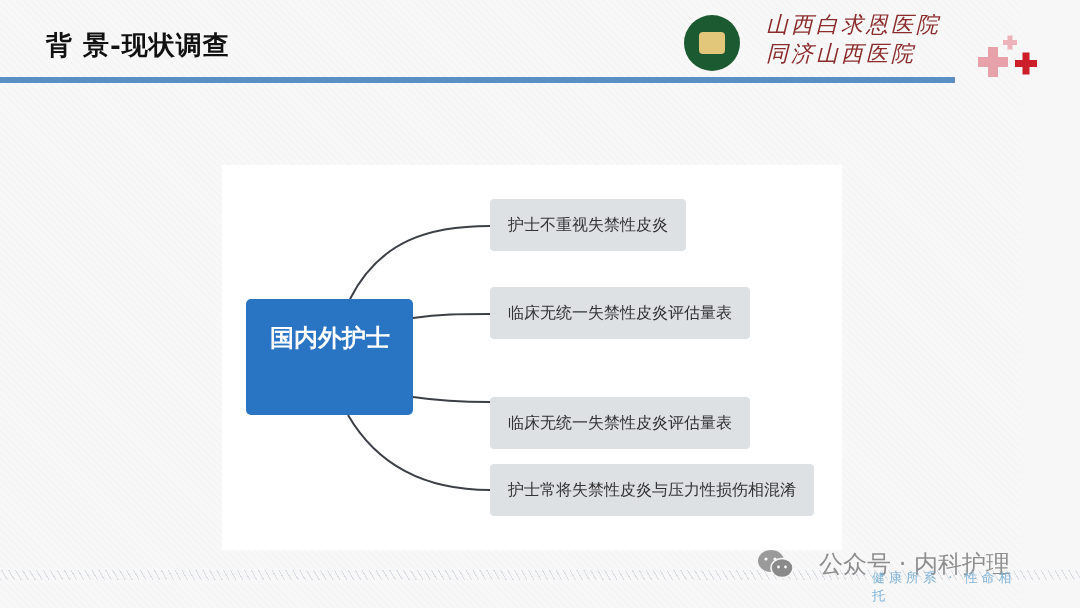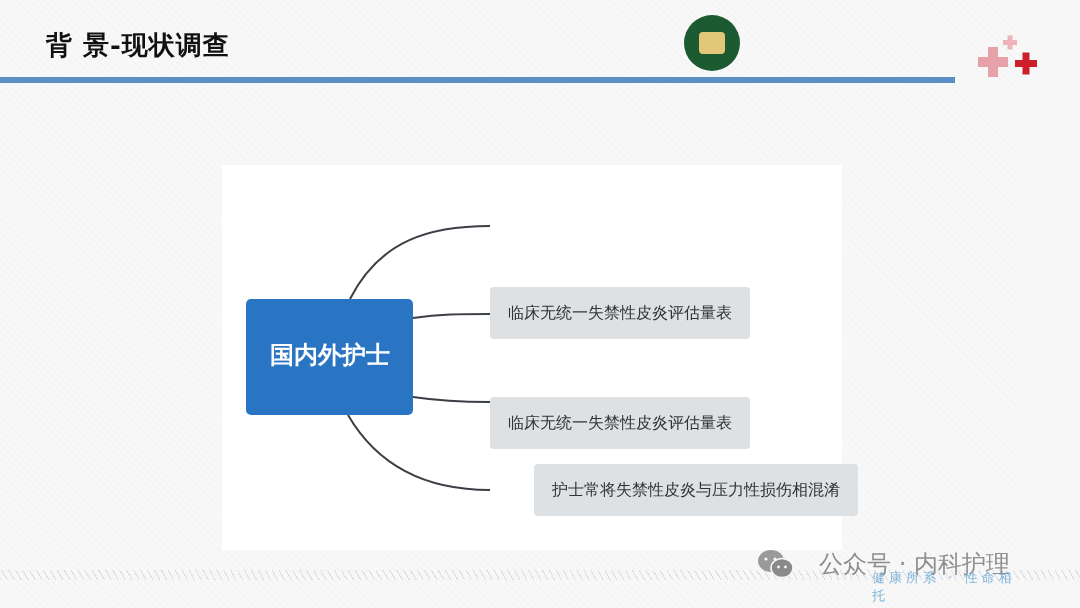--- a/index.html
+++ b/index.html
@@ -40,21 +40,21 @@
     }
     .crosses { position: absolute; left: 975px; top: 35px; width: 70px; height: 55px; }
     .panel {
       position: absolute; left: 222px; top: 165px; width: 620px; height: 385px;
       background: #ffffff;
     }
     .center-node {
       position: absolute; left: 246px; top: 299px; width: 167px; height: 116px;
       background: #2a74c4; border-radius: 5px;
       color: #fff; font-weight: bold; font-size: 24px; line-height: 38px;
-      box-sizing: border-box; padding: 37px 0 0 24px;
+      box-sizing: border-box; padding: 20px 0 0 24px;
     }
     .center-node span { display: block; }
     .leaf {
       position: absolute; left: 490px; height: 52px;
       background: #dde1e4; border-radius: 4px;
       color: #333; font-size: 16px; line-height: 52px;
       padding: 0 18px 0 18px; white-space: nowrap;
     }
     .connectors { position: absolute; left: 0; top: 0; width: 1080px; height: 608px; pointer-events: none; }
     .stripe {
@@ -77,20 +77,24 @@
 <body>
 
 <div class="slide">
 
   <div class="title">背  景-现状调查</div>
   <div class="header-bar"></div>
 
   <div class="logo">
     <div class="logo-inner"></div>
   </div>
+  <div class="hospital-name">
+    <div>山西白求恩医院</div>
+    <div>同济山西医院</div>
+  </div>
   <svg class="crosses" viewBox="0 0 70 55">
     <rect x="3" y="22" width="30" height="10" fill="#e7a1a8"></rect>
     <rect x="13" y="12" width="10" height="30" fill="#e7a1a8"></rect>
     <rect x="28" y="5" width="14" height="5" fill="#eeb3ba"></rect>
     <rect x="32.5" y="0.5" width="5" height="14" fill="#eeb3ba"></rect>
     <rect x="40" y="25" width="22" height="7" fill="#cc1f2a"></rect>
     <rect x="47.5" y="17.5" width="7" height="22" fill="#cc1f2a"></rect>
   </svg>
 
   <div class="panel"></div>
@@ -101,23 +105,24 @@
       <path d="M413 318 C 440 314, 460 314, 490 314"></path>
       <path d="M413 397 C 440 401, 460 402, 490 402"></path>
       <path d="M348 415 C 380 470, 430 490, 490 490"></path>
     </g>
   </svg>
 
   <div class="center-node">
     <span>国内外护士</span>
   </div>
 
+  <div class="leaf" style="top:199px;">护士不重视失禁性皮炎</div>
   <div class="leaf" style="top:287px;">临床无统一失禁性皮炎评估量表</div>
   <div class="leaf" style="top:397px;">临床无统一失禁性皮炎评估量表</div>
-  <div class="leaf" style="top:464px;margin-left:44px;">护士常将失禁性皮炎与压力性损伤相混淆</div>
+  <div class="leaf" style="top:464px;">护士常将失禁性皮炎与压力性损伤相混淆</div>
 
   <div class="stripe"></div>
 
   <div class="watermark">
     <svg width="38" height="30" viewBox="0 0 38 30">
       <ellipse cx="14" cy="12" rx="13" ry="11" fill="#9a9a9a"></ellipse>
       <ellipse cx="25" cy="19" rx="11" ry="9.5" fill="#8a8a8a" stroke="#f8f8f8" stroke-width="1.5"></ellipse>
       <circle cx="9" cy="10" r="1.6" fill="#f8f8f8"></circle>
       <circle cx="18" cy="10" r="1.6" fill="#f8f8f8"></circle>
       <circle cx="21.5" cy="18" r="1.4" fill="#f8f8f8"></circle>

